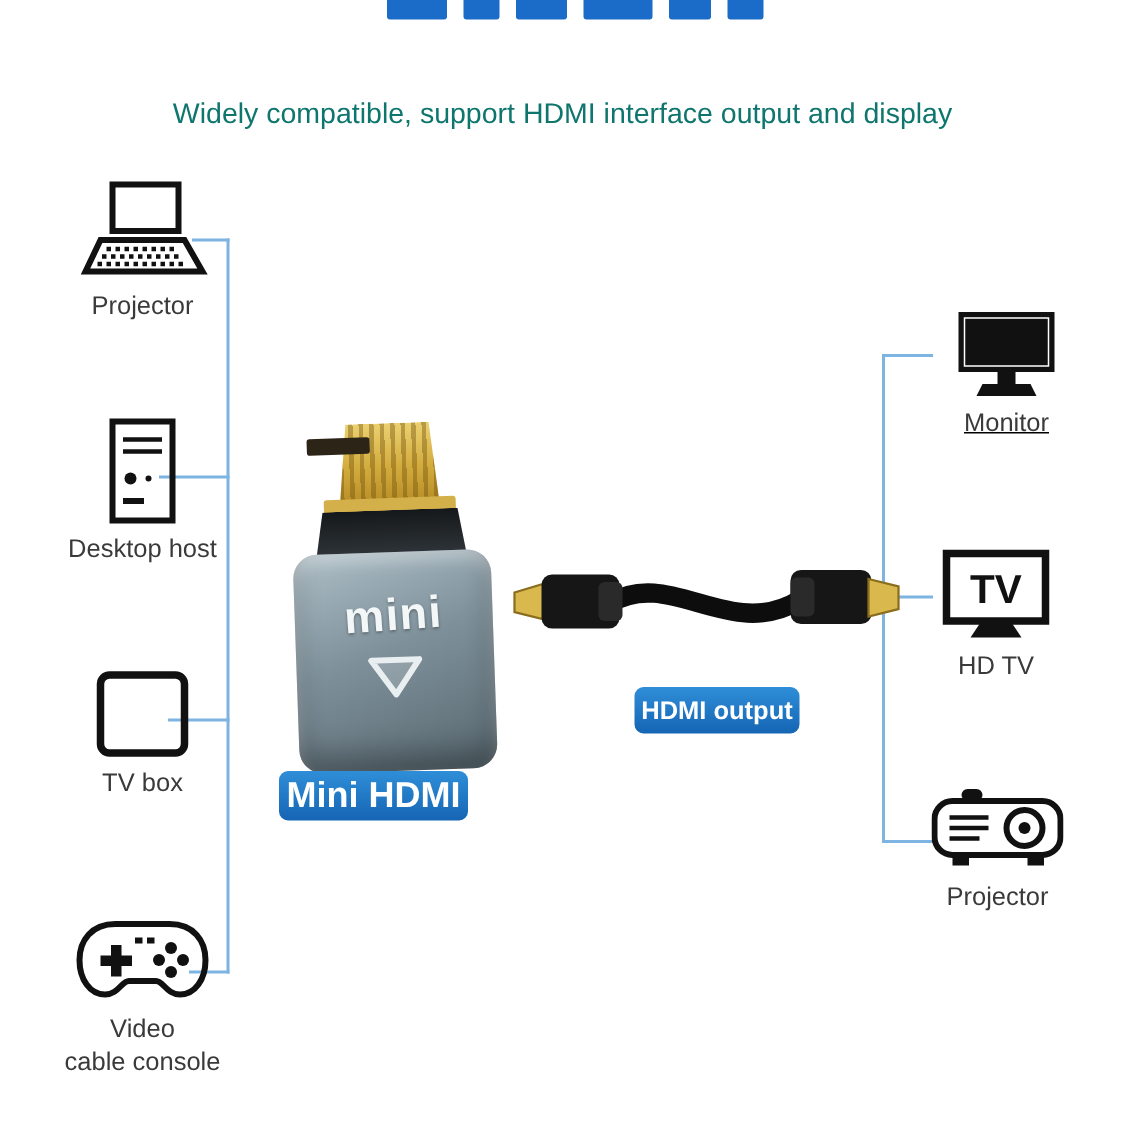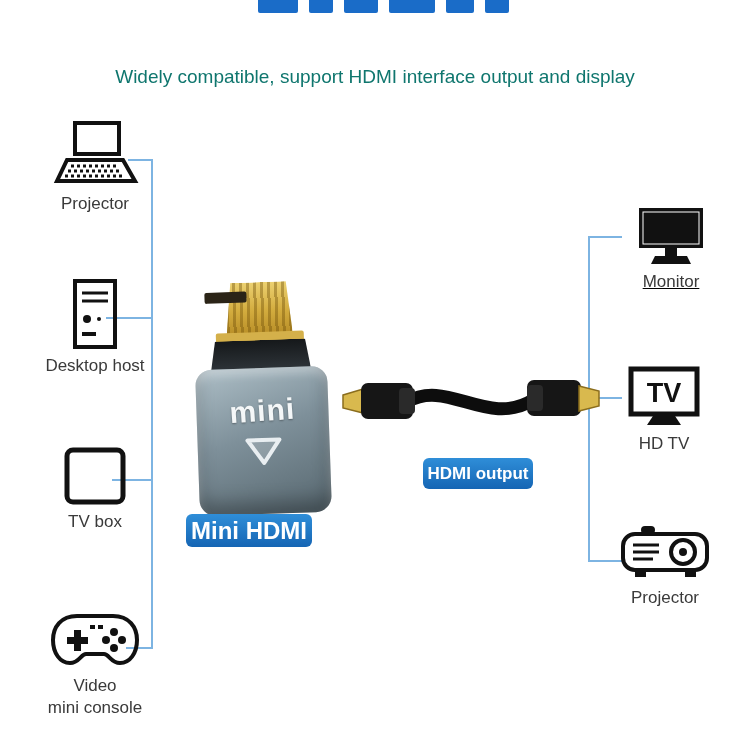--- a/index.html
+++ b/index.html
@@ -139,21 +139,21 @@
         <rect x="17" y="31" width="21" height="7" fill="#111"></rect>
         <circle cx="64" cy="26" r="4" fill="#111"></circle>
         <circle cx="56" cy="34" r="4" fill="#111"></circle>
         <circle cx="72" cy="34" r="4" fill="#111"></circle>
         <circle cx="64" cy="42" r="4" fill="#111"></circle>
         <rect x="40" y="19" width="5" height="4" fill="#111"></rect>
         <rect x="48" y="19" width="5" height="4" fill="#111"></rect>
       </svg>
     </div>
     <div class="label">Video
-mini console</div>
+cable console</div>
   </div>
 
   <div class="abs device dev-monitor">
     <div class="icon-wrap">
       <svg width="68" height="60" viewBox="0 0 68 60">
         <rect x="2" y="2" width="64" height="40" fill="#111"></rect>
         <rect x="6" y="6" width="56" height="32" fill="#111" stroke="#fff" stroke-width="1"></rect>
         <rect x="28" y="42" width="12" height="8" fill="#111"></rect>
         <path d="M18 50 h32 l4 8 h-40 z" fill="#111"></path>
       </svg>

